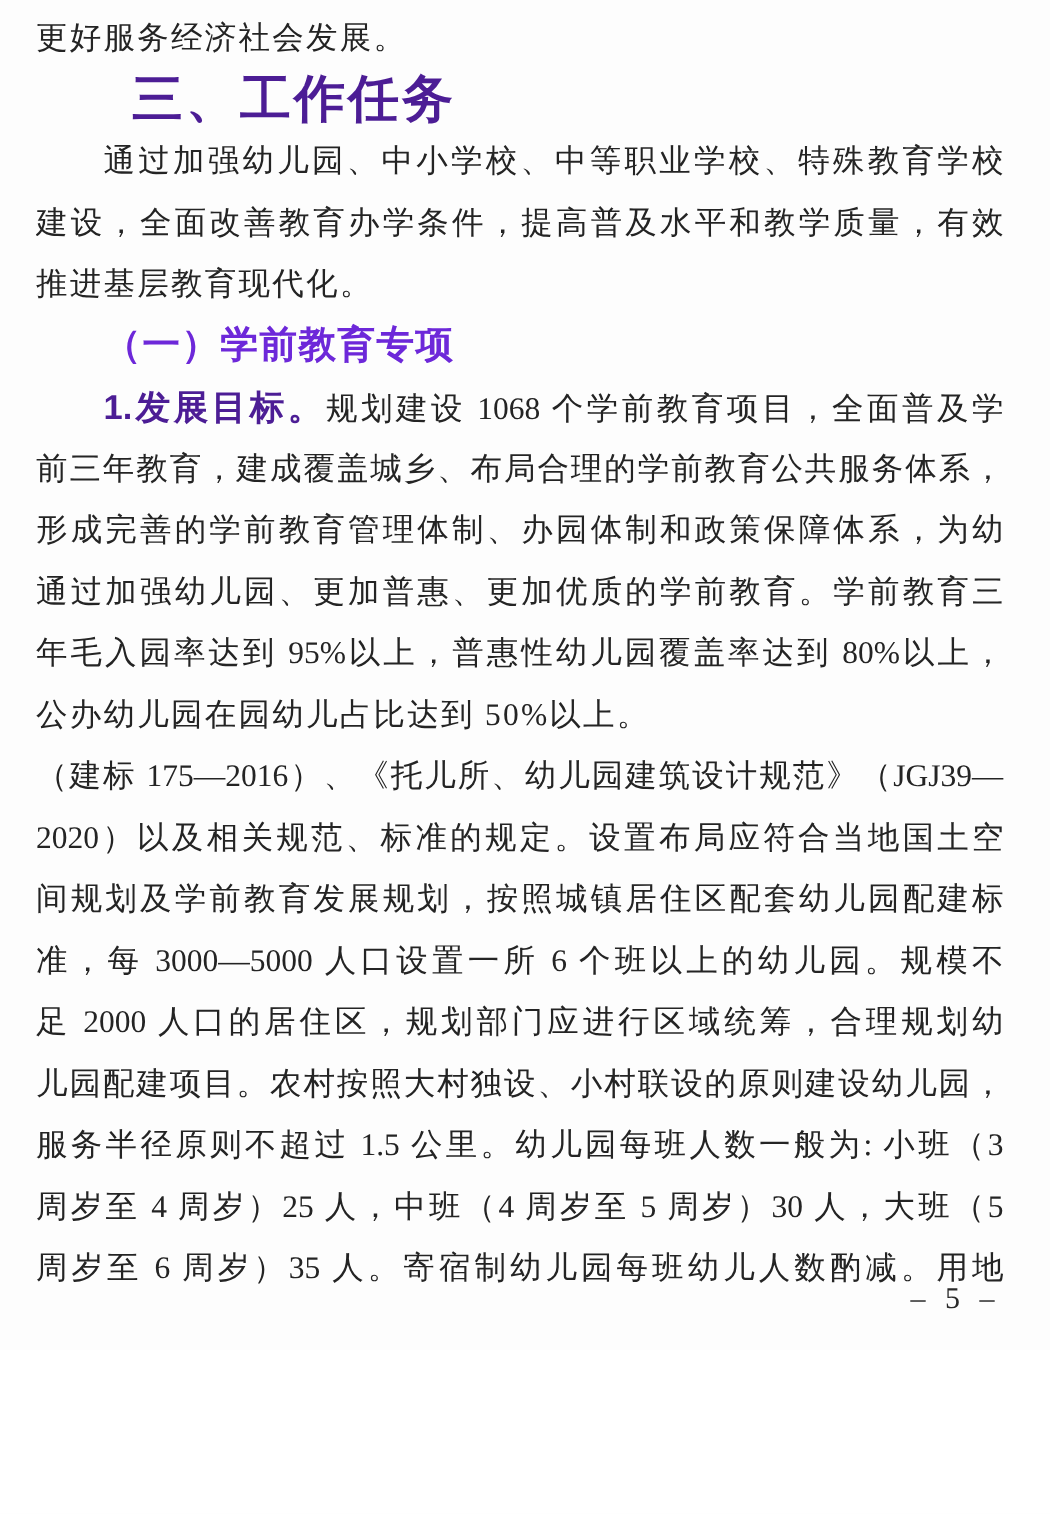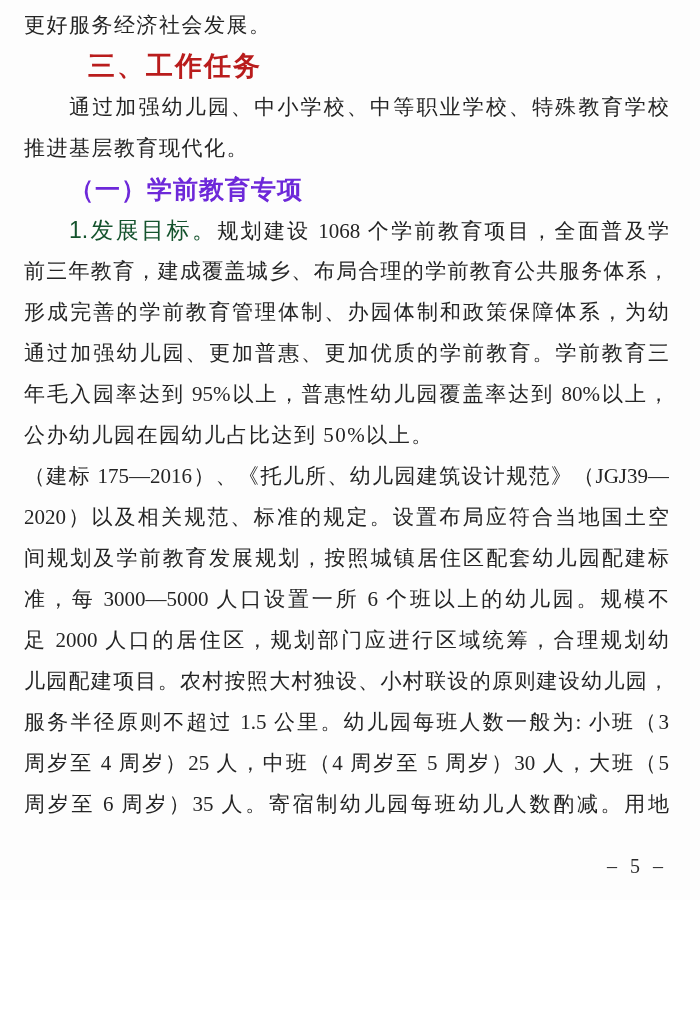--- a/index.html
+++ b/index.html
@@ -34,56 +34,57 @@
   .line.just{
     text-align:justify;
     text-align-last:justify;
   }
   .line.ind{
     text-indent:45px;
   }
   .line.h1{
     font-family:"Liberation Sans","DejaVu Sans",sans-serif;
     font-weight:bold;
-    font-size:27px;
+    font-size:34px;
     text-indent:64px;
     letter-spacing:2px;
-    color:#b91c1c;
+    color:#4c1d95;
   }
   .line.h2{
     font-weight:600;
     font-size:25px;
     text-indent:45px;
     letter-spacing:1px;
     color:#6d28d9;
   }
   .lead{
     font-family:"Liberation Sans","DejaVu Sans",sans-serif;
-    font-weight:normal;
+    font-weight:bold;
     font-size:23px;
-    color:#14532d;
+    color:#4c1d95;
   }
   .page-number{
     position:absolute;
     right:33px;
     bottom:22px;
     font-size:20px;
     letter-spacing:4px;
     color:#2a2a2a;
     font-family:"Liberation Serif","DejaVu Serif",serif;
   }
 </style>
 </head>
 <body>
 
 <div class="page">
   <div class="content">
       <div class="line natural">更好服务经济社会发展。</div>
       <div class="line h1 natural">三、工作任务</div>
       <div class="line just ind">通过加强幼儿园、中小学校、中等职业学校、特殊教育学校</div>
+      <div class="line just">建设，全面改善教育办学条件，提高普及水平和教学质量，有效</div>
       <div class="line natural">推进基层教育现代化。</div>
       <div class="line h2 natural">（一）学前教育专项</div>
       <div class="line just ind"><span class="lead">1.发展目标。</span>规划建设 1068 个学前教育项目，全面普及学</div>
       <div class="line just">前三年教育，建成覆盖城乡、布局合理的学前教育公共服务体系，</div>
       <div class="line just">形成完善的学前教育管理体制、办园体制和政策保障体系，为幼</div>
       <div class="line just">通过加强幼儿园、更加普惠、更加优质的学前教育。学前教育三</div>
       <div class="line just">年毛入园率达到 95%以上，普惠性幼儿园覆盖率达到 80%以上，</div>
       <div class="line natural">公办幼儿园在园幼儿占比达到 50%以上。</div>
       <div class="line just">（建标 175—2016）、《托儿所、幼儿园建筑设计规范》（JGJ39—</div>
       <div class="line just">2020）以及相关规范、标准的规定。设置布局应符合当地国土空</div>

